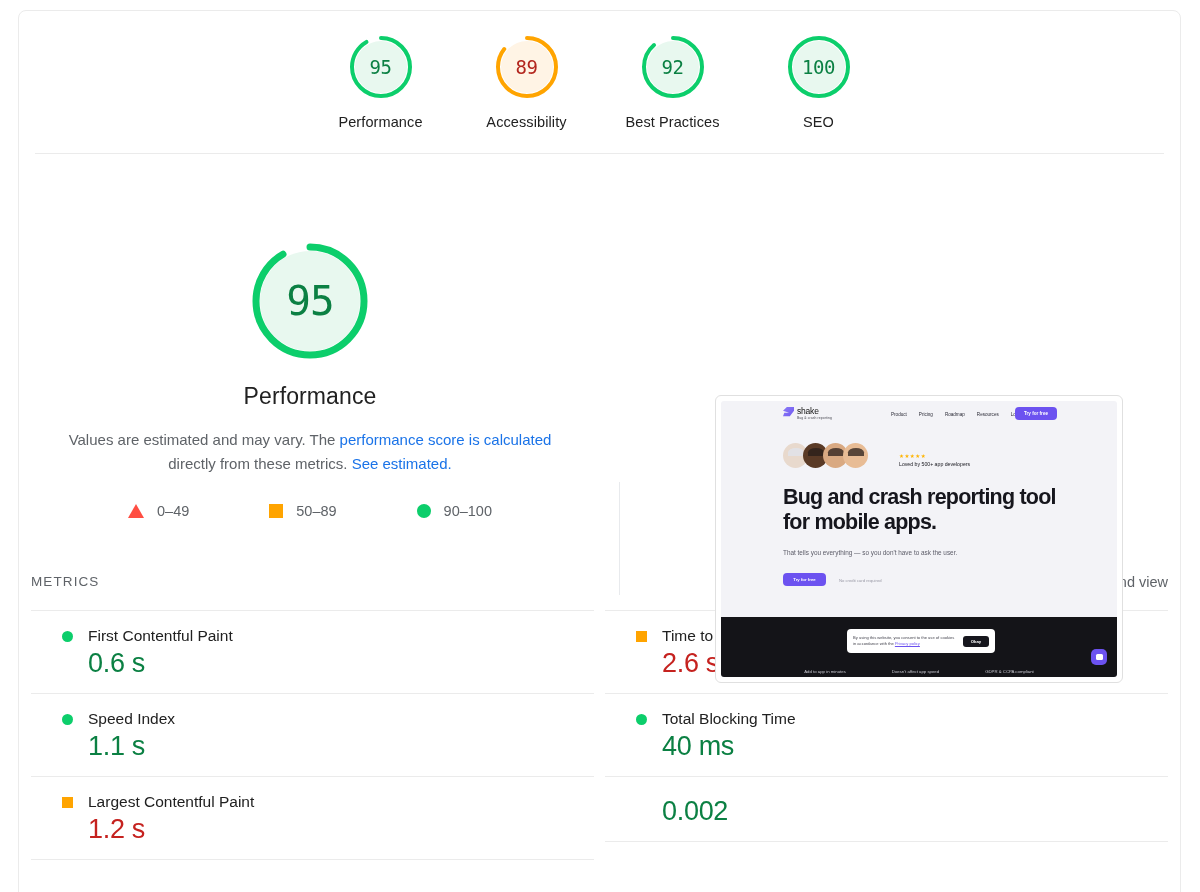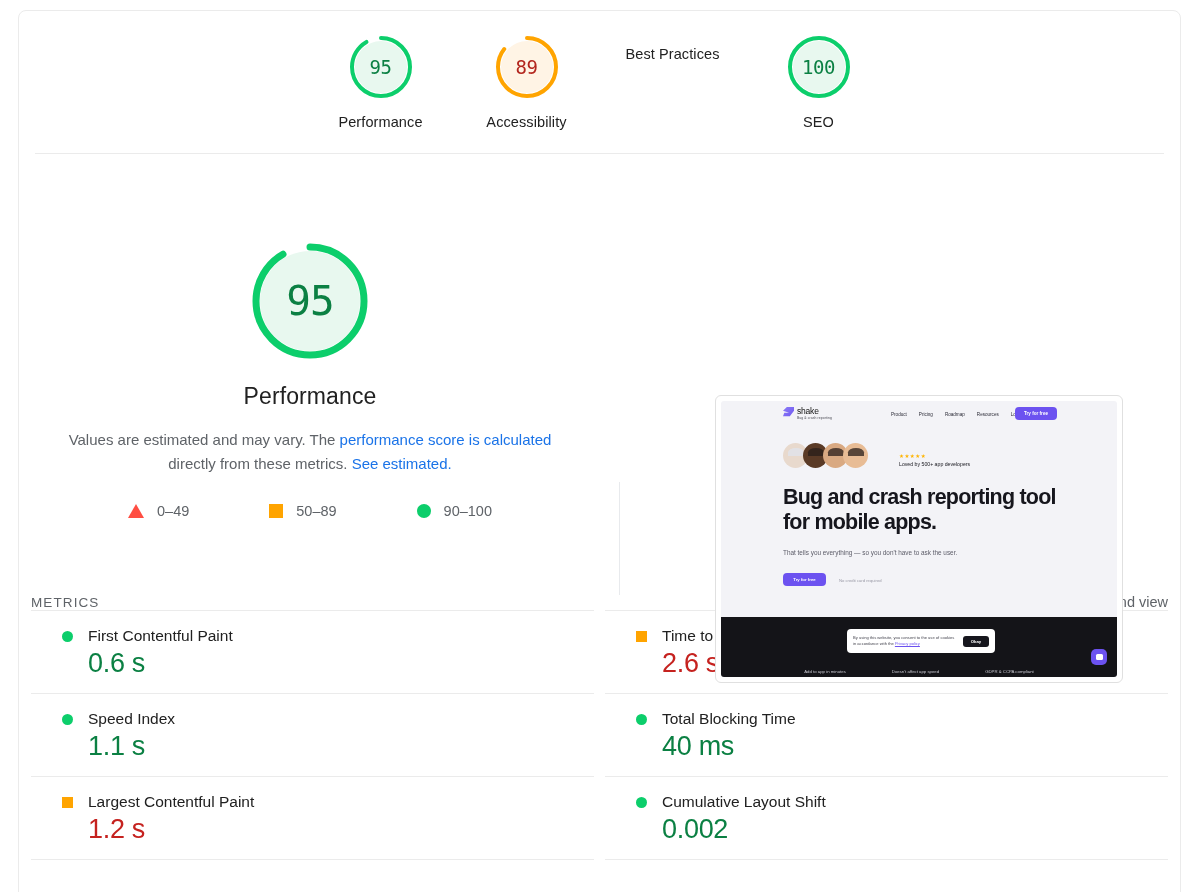--- a/index.html
+++ b/index.html
@@ -244,21 +244,21 @@
     display: flex; align-items: center; justify-content: center;
   }
   .t-chat i {
     width: 7px; height: 6px; background: #fff; border-radius: 1.5px;
     display: block;
   }
 
   
   .metrics-head {
     display: flex;
-    align-items: flex-end;
+    align-items: flex-start;
     justify-content: space-between;
     padding: 0 12px 0 12px;
     height: 36px;
   }
   .metrics-title {
     font-size: 13.5px;
     color: #5f6368;
     letter-spacing: 1.1px;
   }
   .expand-view {
@@ -309,20 +309,27 @@
         <div class="cat-gauge-wrap">
           <svg viewBox="0 0 68 68">
             <circle cx="34" cy="34" r="26" fill="#fff4e5"></circle>
             <circle cx="34" cy="34" r="29" fill="none" stroke="#ffa400" stroke-width="4" stroke-linecap="round" stroke-dasharray="155.79 182.21"></circle>
           </svg>
           <div class="cat-num" style="color:#b3261e">89</div>
         </div>
         <div class="cat-label">Accessibility</div>
       </a>
       <a class="cat-item" href="#">
+        <div class="cat-gauge-wrap">
+          <svg viewBox="0 0 68 68">
+            <circle cx="34" cy="34" r="26" fill="#e8f8ef"></circle>
+            <circle cx="34" cy="34" r="29" fill="none" stroke="#0cce6b" stroke-width="4" stroke-linecap="round" stroke-dasharray="161.26 182.21"></circle>
+          </svg>
+          <div class="cat-num" style="color:#0b8043">92</div>
+        </div>
         <div class="cat-label">Best Practices</div>
       </a>
       <a class="cat-item" href="#">
         <div class="cat-gauge-wrap">
           <svg viewBox="0 0 68 68">
             <circle cx="34" cy="34" r="26" fill="#e8f8ef"></circle>
             <circle cx="34" cy="34" r="29" fill="none" stroke="#0cce6b" stroke-width="4" stroke-linecap="round" stroke-dasharray="182.21 182.21"></circle>
           </svg>
           <div class="cat-num" style="color:#0b8043">100</div>
         </div>
@@ -463,23 +470,19 @@
           <div class="metric-value v-red">2.6 s</div>
         </div>
         <div class="metric-item">
           <div class="metric-row">
             <span class="m-cir"></span>
             <span class="metric-name">Total Blocking Time</span>
           </div>
           <div class="metric-value v-green">40 ms</div>
         </div>
         <div class="metric-item">
-          <div class="metric-row">
-            <span class="m-cir"></span>
-            <span class="metric-name">Cumulative Layout Shift</span>
-          </div>
           <div class="metric-value v-green">0.002</div>
         </div>
         <div style="border-top: 1px solid rgb(235, 235, 235); height: 14px;"></div>
       </div>
   </div>
 
 </div>
 
 </body></html>

